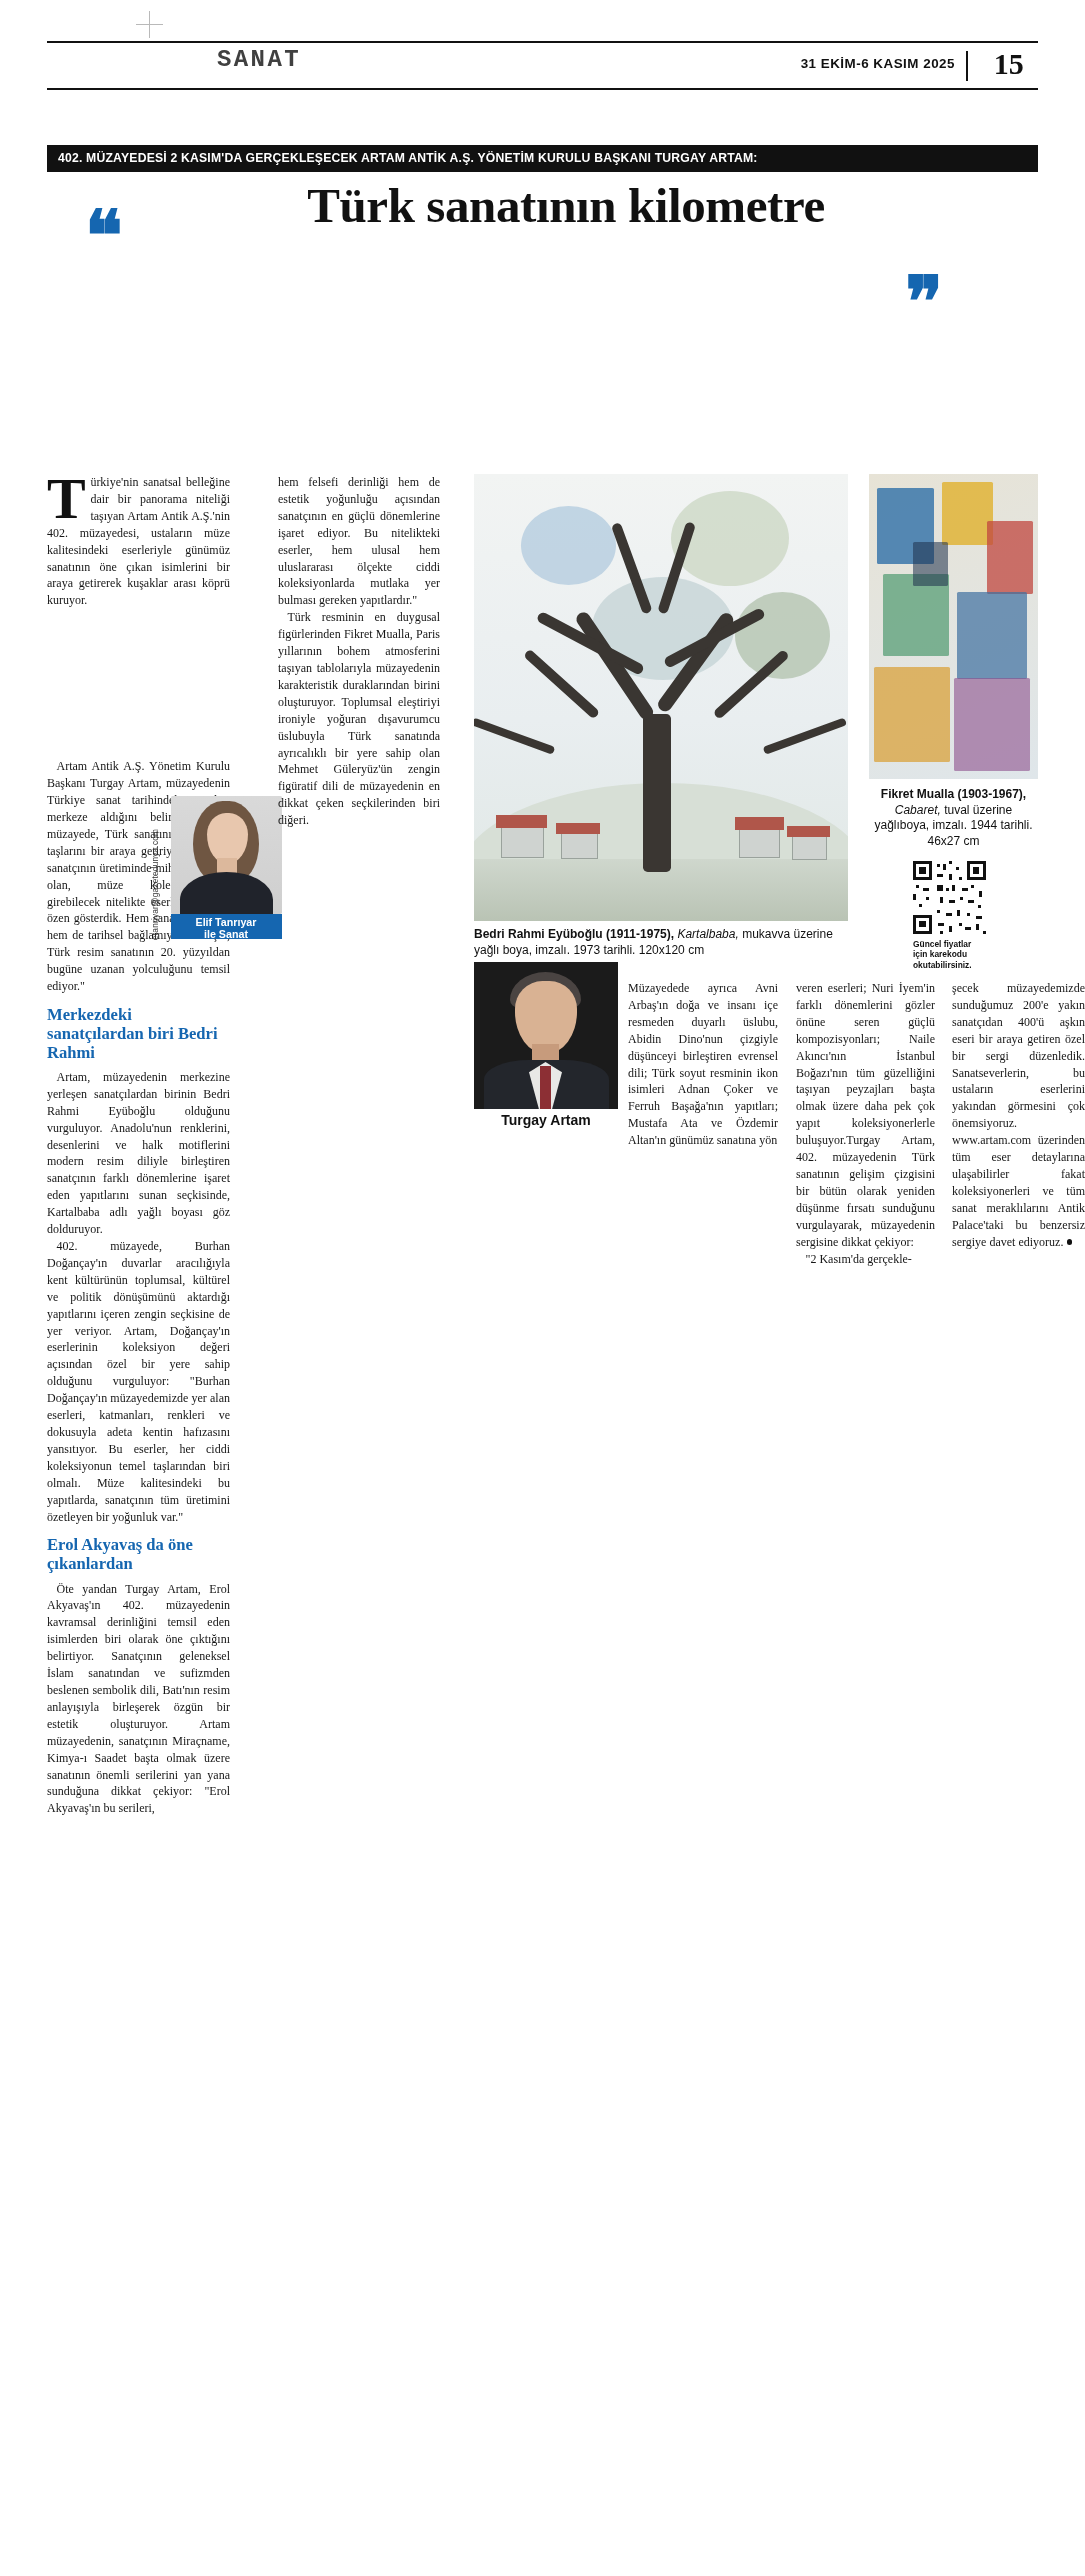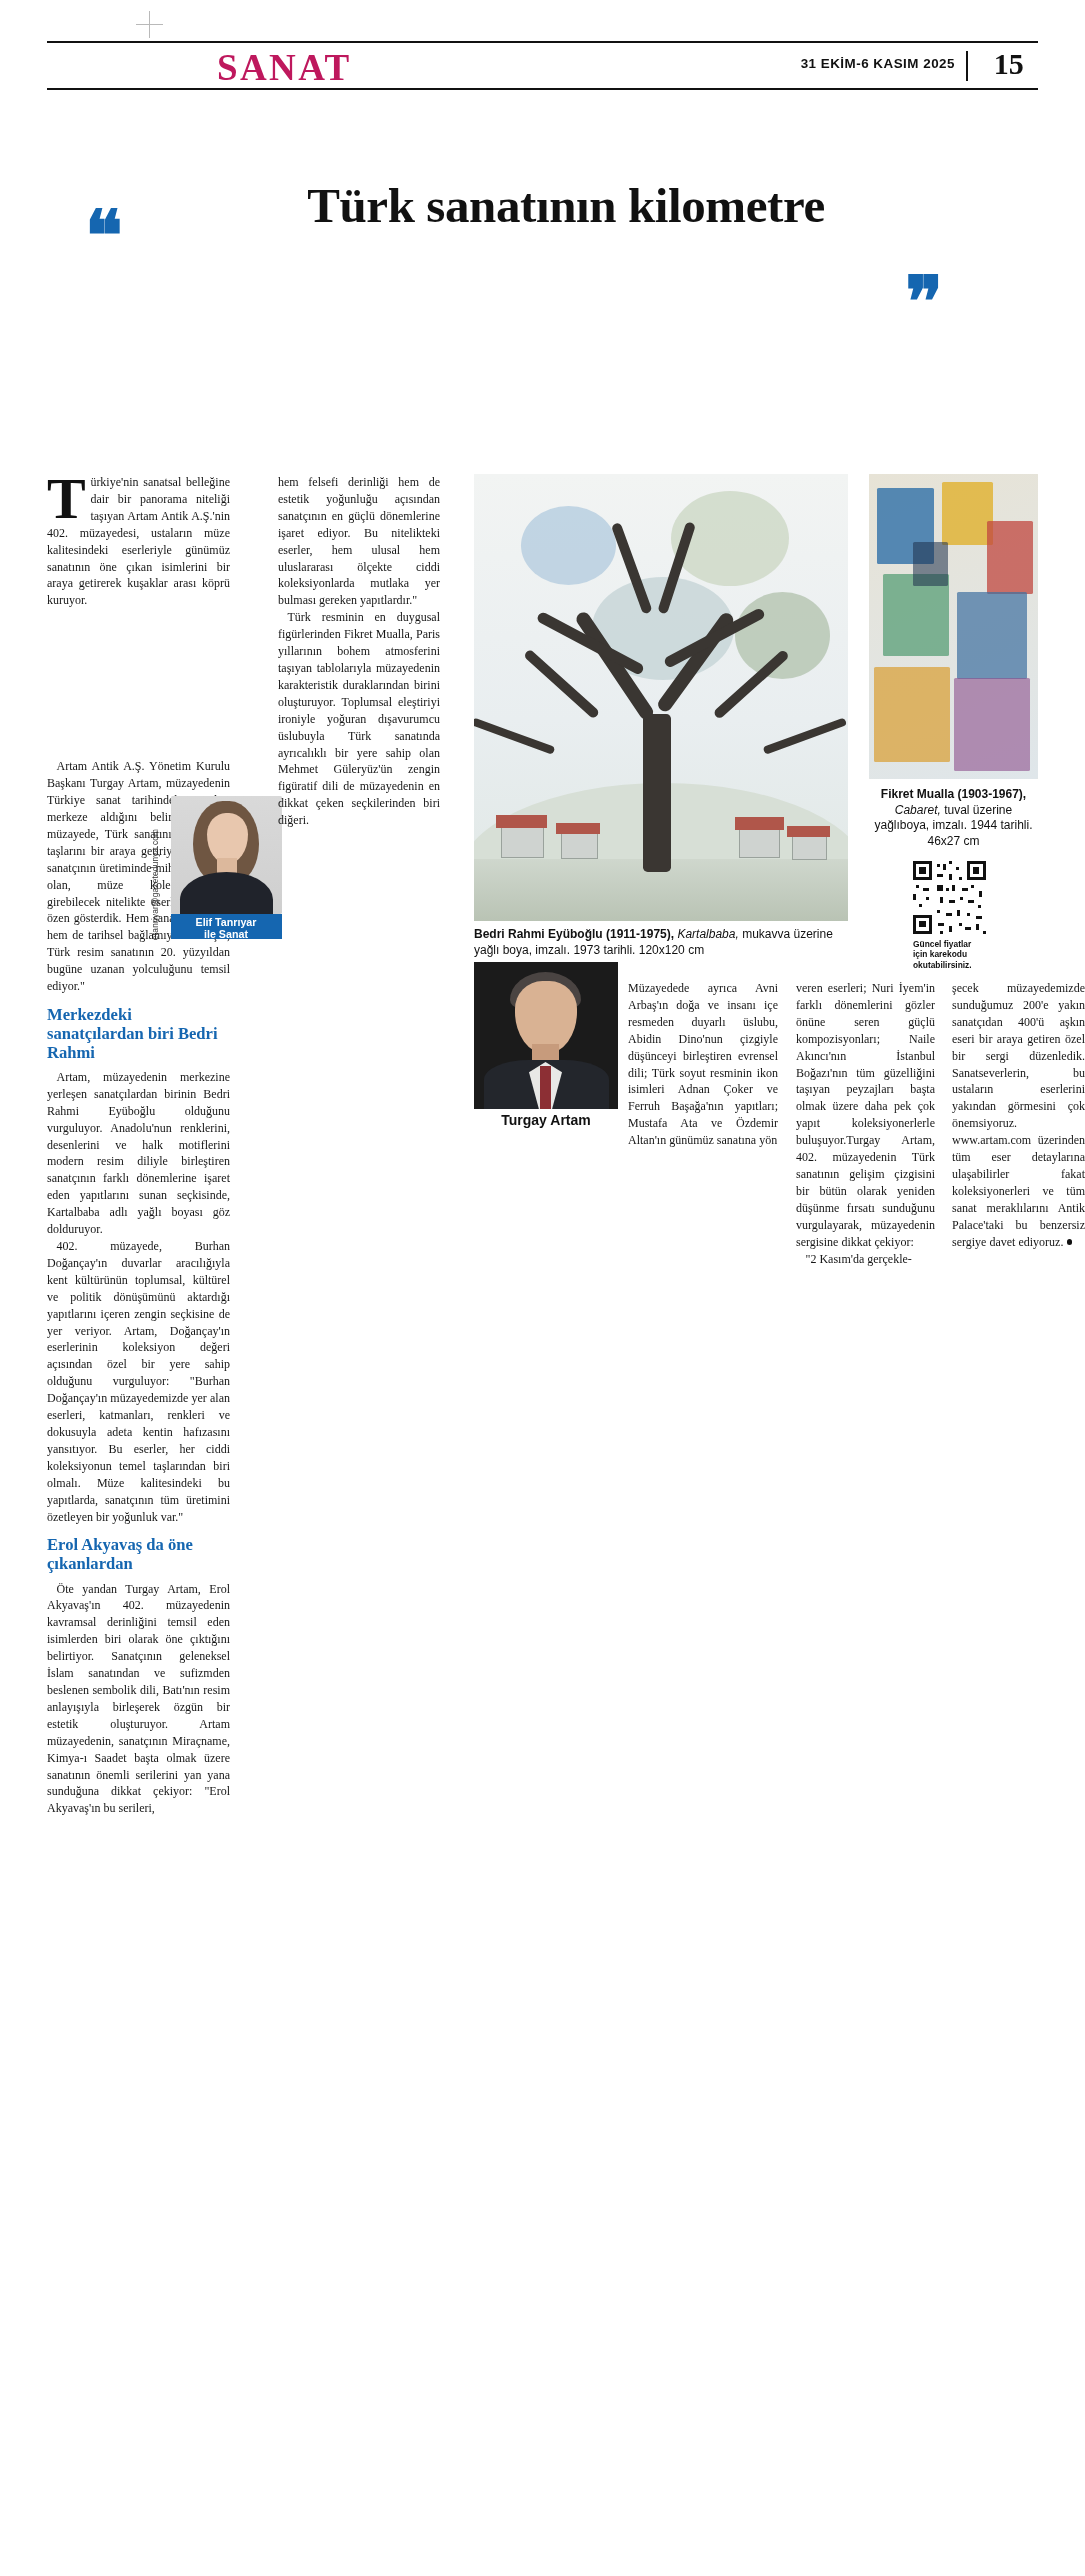--- a/index.html
+++ b/index.html
@@ -19,22 +19,22 @@
   .cropmark:after{content:"";position:absolute;left:0;top:12.6px;width:27px;height:1.6px;background:#b9b9b9;}
 
   
   .header{
     position:absolute;left:47px;top:41px;width:991px;height:49px;
   }
   .header-rule-top{position:absolute;left:0;top:0;width:991px;height:2.4px;background:#111;}
   .header-rule-bottom{position:absolute;left:0;top:47px;width:991px;height:2.4px;background:#111;}
   .section-title{
     position:absolute;left:170px;top:4.7px;
-    font-family:Liberation Serif, serif;
-    font-weight:bold;font-size:37px;letter-spacing:2.4px;color:#be185d;
+    font-family:Liberation Mono, monospace;
+    font-weight:bold;font-size:24px;letter-spacing:2.4px;color:#404040;
   }
   .header-date{
     position:absolute;right:83px;top:15px;
     font-family:"Liberation Sans", sans-serif;
     font-weight:bold;font-size:13.4px;letter-spacing:0.5px;color:#111;
   }
   .header-sep{position:absolute;right:70px;top:9.5px;width:1.6px;height:30px;background:#111;}
   .page-number{
     position:absolute;right:14.2px;top:6.3px;
     font-family:"Liberation Serif", serif;
@@ -206,20 +206,23 @@
 
   <div class="header">
     <div class="header-rule-top"></div>
     <div class="section-title">SANAT</div>
     <div class="header-date">31 EKİM-6 KASIM 2025</div>
     <div class="header-sep"></div>
     <div class="page-number">15</div>
     <div class="header-rule-bottom"></div>
   </div>
 
+  <div class="kicker">
+    <span>402. MÜZAYEDESİ 2 KASIM'DA GERÇEKLEŞECEK ARTAM ANTİK A.Ş. YÖNETİM KURULU BAŞKANI TURGAY ARTAM:</span>
+  </div>
 
   <div class="headline">
     <div class="quote-open">❝</div>
     <div class="quote-close">❞</div>
     <h1>
       <span class="l1">Türk sanatının kilometre</span>
     </h1>
   </div>
 
 

